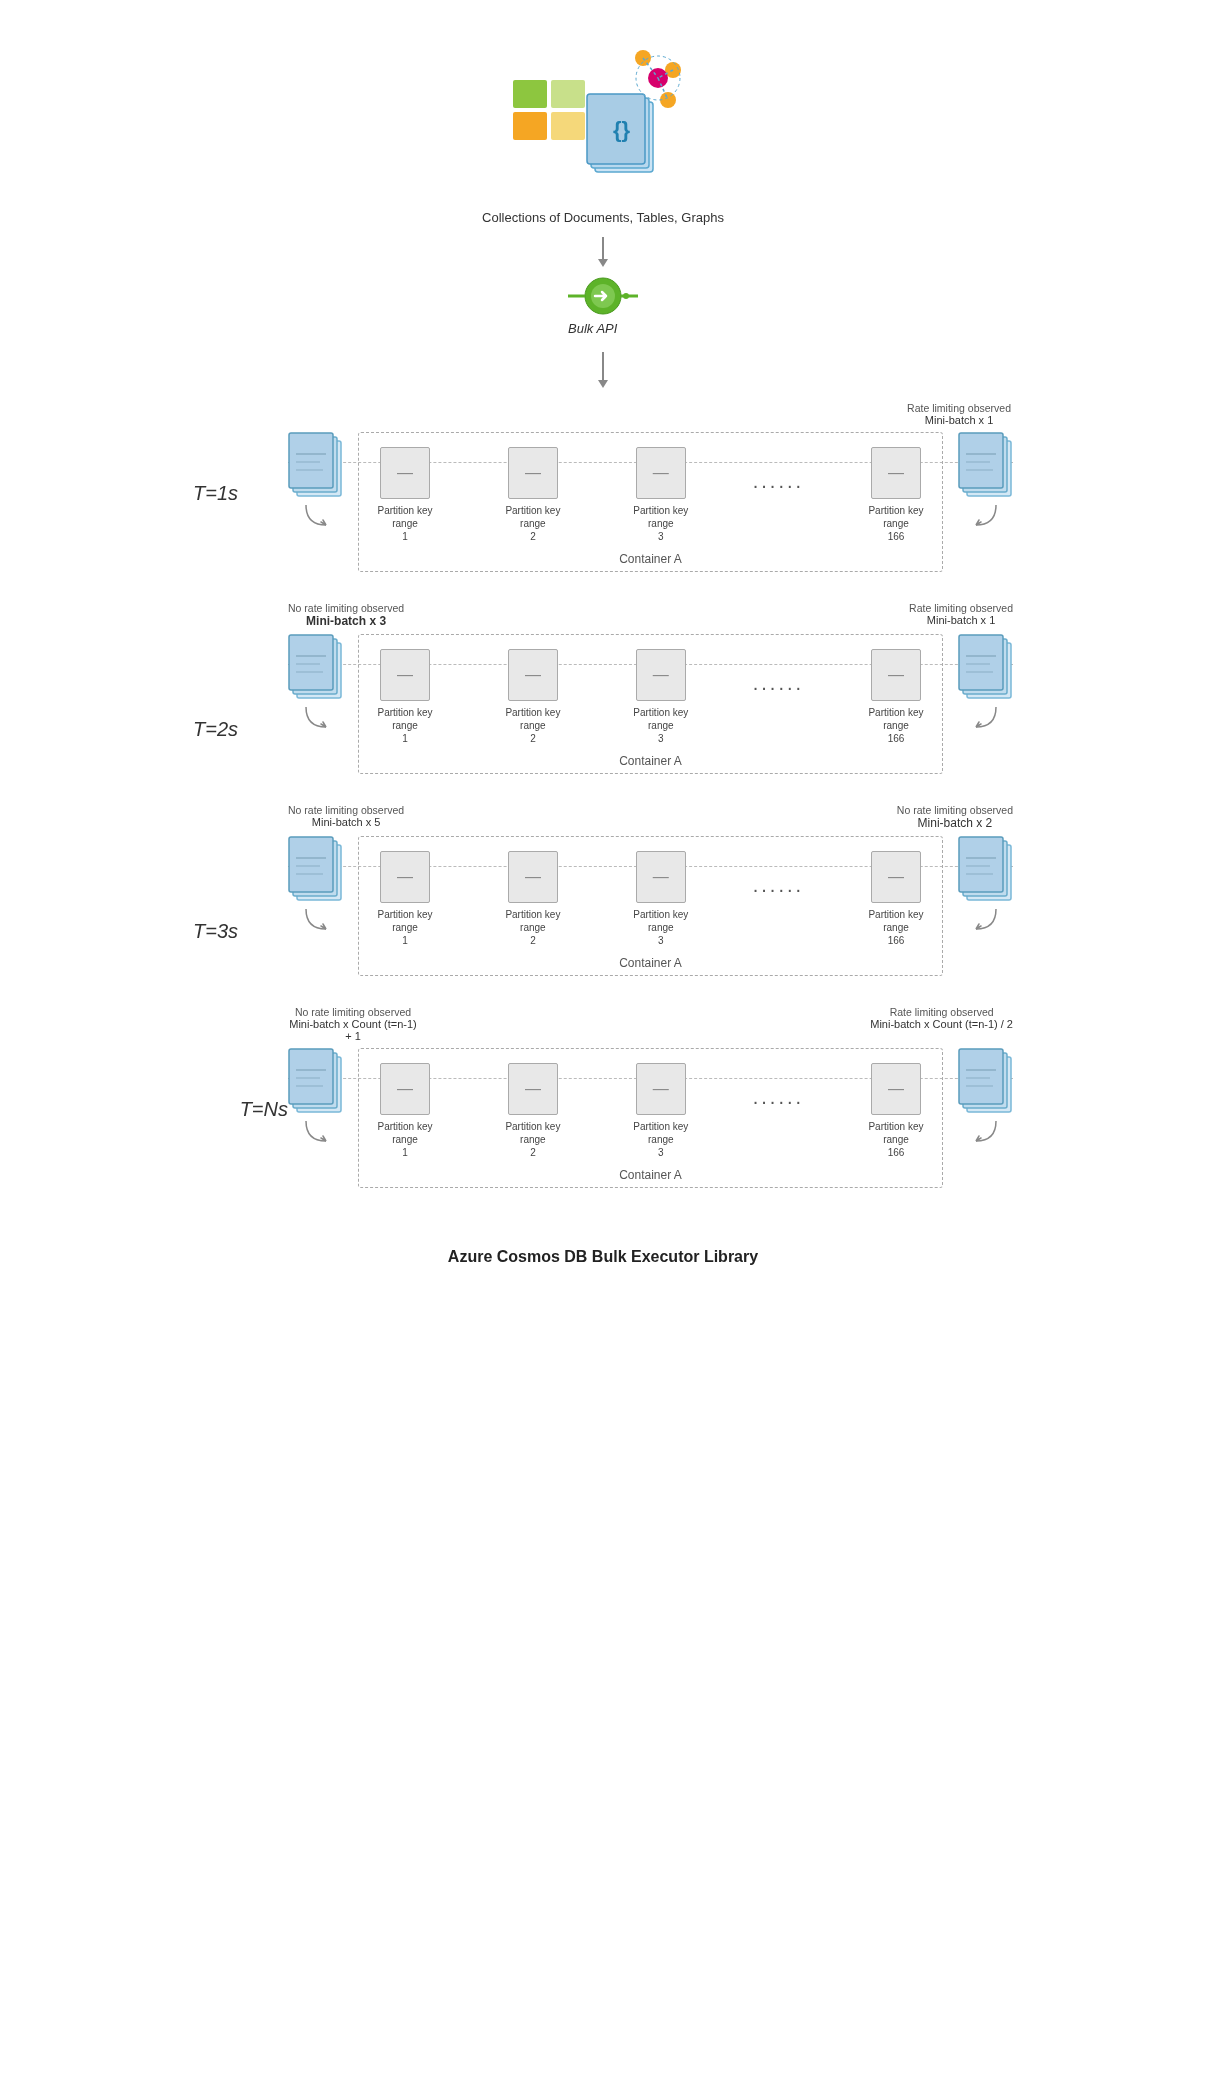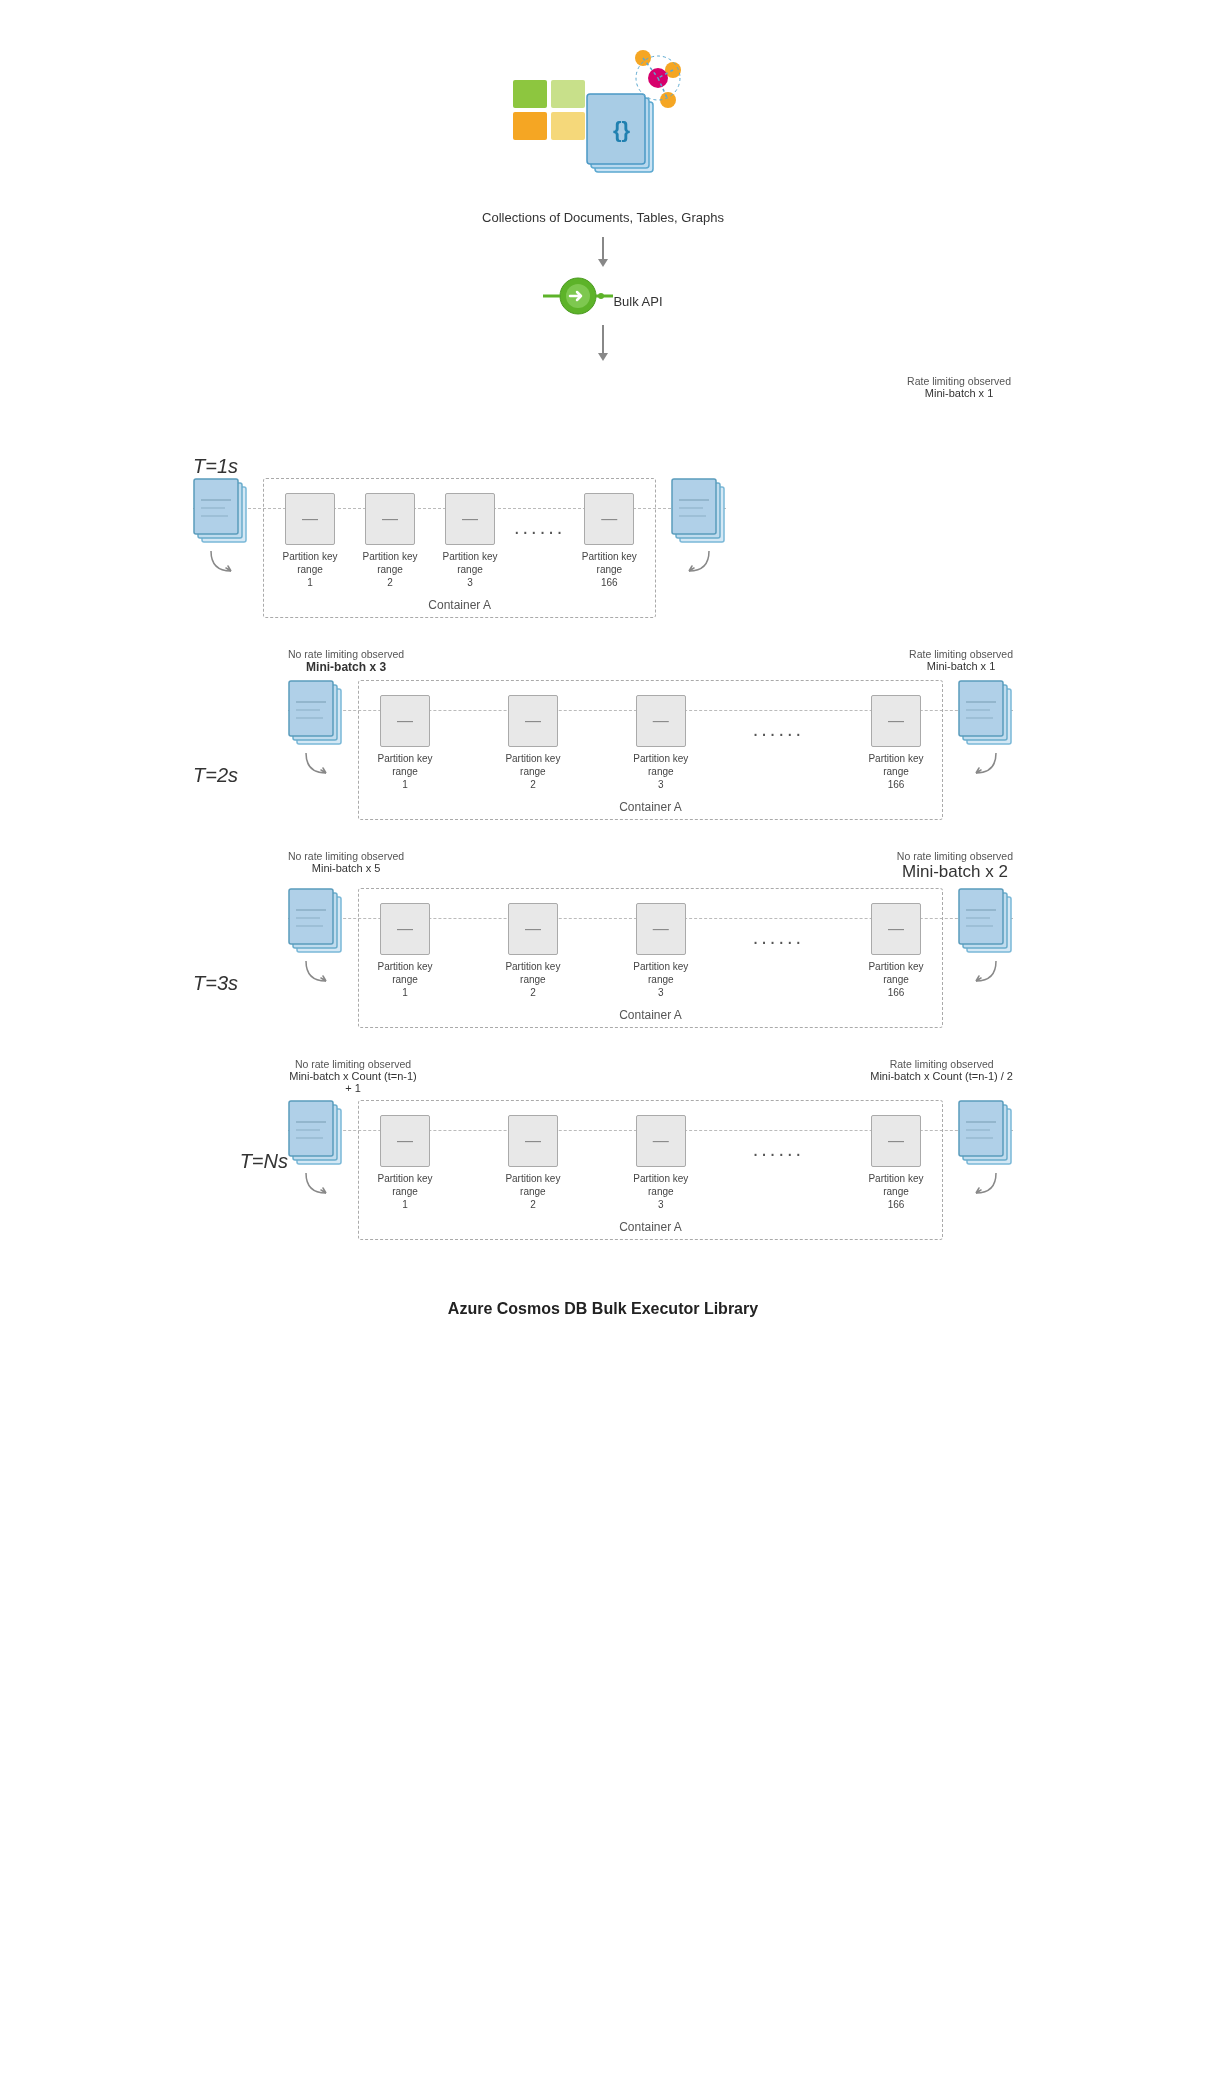--- a/index.html
+++ b/index.html
@@ -50,23 +50,24 @@
       width: 0;
       height: 0;
       border-left: 5px solid transparent;
       border-right: 5px solid transparent;
       border-top: 8px solid #888;
     }
 
     
     .bulk-api-container {
       display: flex;
-      flex-direction: row;
-      align-items: flex-end;
+      flex-direction: column;
+      align-items: flex-start;
       margin: 4px 0;
+      font-style: italic;
     }
 
     
     .partition-box {
       display: flex;
       flex-direction: column;
       align-items: center;
       width: 72px;
     }
     .partition-icon {
@@ -186,21 +187,21 @@
   </div>
 
   <div style="width:100%;" id="sections-container">
   <div style="width: 100%; margin-bottom: 30px;">
     <div style="display:flex; justify-content:flex-end; padding-right:2px; margin-bottom:6px;">
       <div style="text-align:center; max-width:130px;">
         <div style="font-size:10.5px; color:#555;">Rate limiting observed</div>
         <div style="font-size:11px; color:#333; font-weight:500;">Mini-batch x 1</div>
       </div>
     </div>
-    <div style="display:flex; align-items:flex-start; position:relative;flex-direction:column;">
+    <div style="display:flex; align-items:flex-start; position:relative;">
       <div style="font-size:20px; font-style:italic; color:#333; width:95px; padding-top:50px; flex-shrink:0; font-weight:500;">T=1s</div>
       <div style="flex:1; position:relative;">
 
         <div style="position:absolute; top:30px; left:0; right:0; border-top:1.5px dashed #bbb; z-index:0;"></div>
 
         <div style="position:absolute; left:0; top:0; display:flex; flex-direction:column; align-items:center; z-index:1;">
           <svg width="55" height="68" viewBox="0 0 55 68">
     <rect x="9" y="9" width="44" height="55" rx="2" fill="#d4e8f5" stroke="#7ab8d8" stroke-width="1.5"></rect>
     <rect x="5" y="5" width="44" height="55" rx="2" fill="#c0dcee" stroke="#6aaccc" stroke-width="1.5"></rect>
     <rect x="1" y="1" width="44" height="55" rx="2" fill="#b0d0e8" stroke="#5a9cbc" stroke-width="1.5"></rect>
@@ -335,21 +336,21 @@
     </div>
   </div>
       <div style="width: 100%; margin-bottom: 30px;">
     <div style="display:flex; justify-content:space-between; padding-left:95px; margin-bottom:6px;">
       <div style="text-align:center; max-width:130px;">
         <div style="font-size:10.5px; color:#555;">No rate limiting observed</div>
         <div style="font-size:11px; color:#333; font-weight:500;">Mini-batch x 5</div>
       </div>
       <div style="text-align:center; max-width:150px;">
         <div style="font-size:10.5px; color:#555;">No rate limiting observed</div>
-        <div style="font-size:17px; color:#333; font-weight:500;">Mini-batch x 2</div>
+        <div style="font-size:12px; color:#333; font-weight:500;">Mini-batch x 2</div>
       </div>
     </div>
     <div style="display:flex; align-items:center; position:relative;">
       <div style="font-size:20px; font-style:italic; color:#333; width:95px; padding-top:50px; flex-shrink:0; font-weight:500;">T=3s</div>
       <div style="flex:1; position:relative;">
 
         <div style="position:absolute; top:30px; left:0; right:0; border-top:1.5px dashed #bbb; z-index:0;"></div>
 
         <div style="position:absolute; left:0; top:0; display:flex; flex-direction:column; align-items:center; z-index:1;">
           <svg width="55" height="68" viewBox="0 0 55 68">

